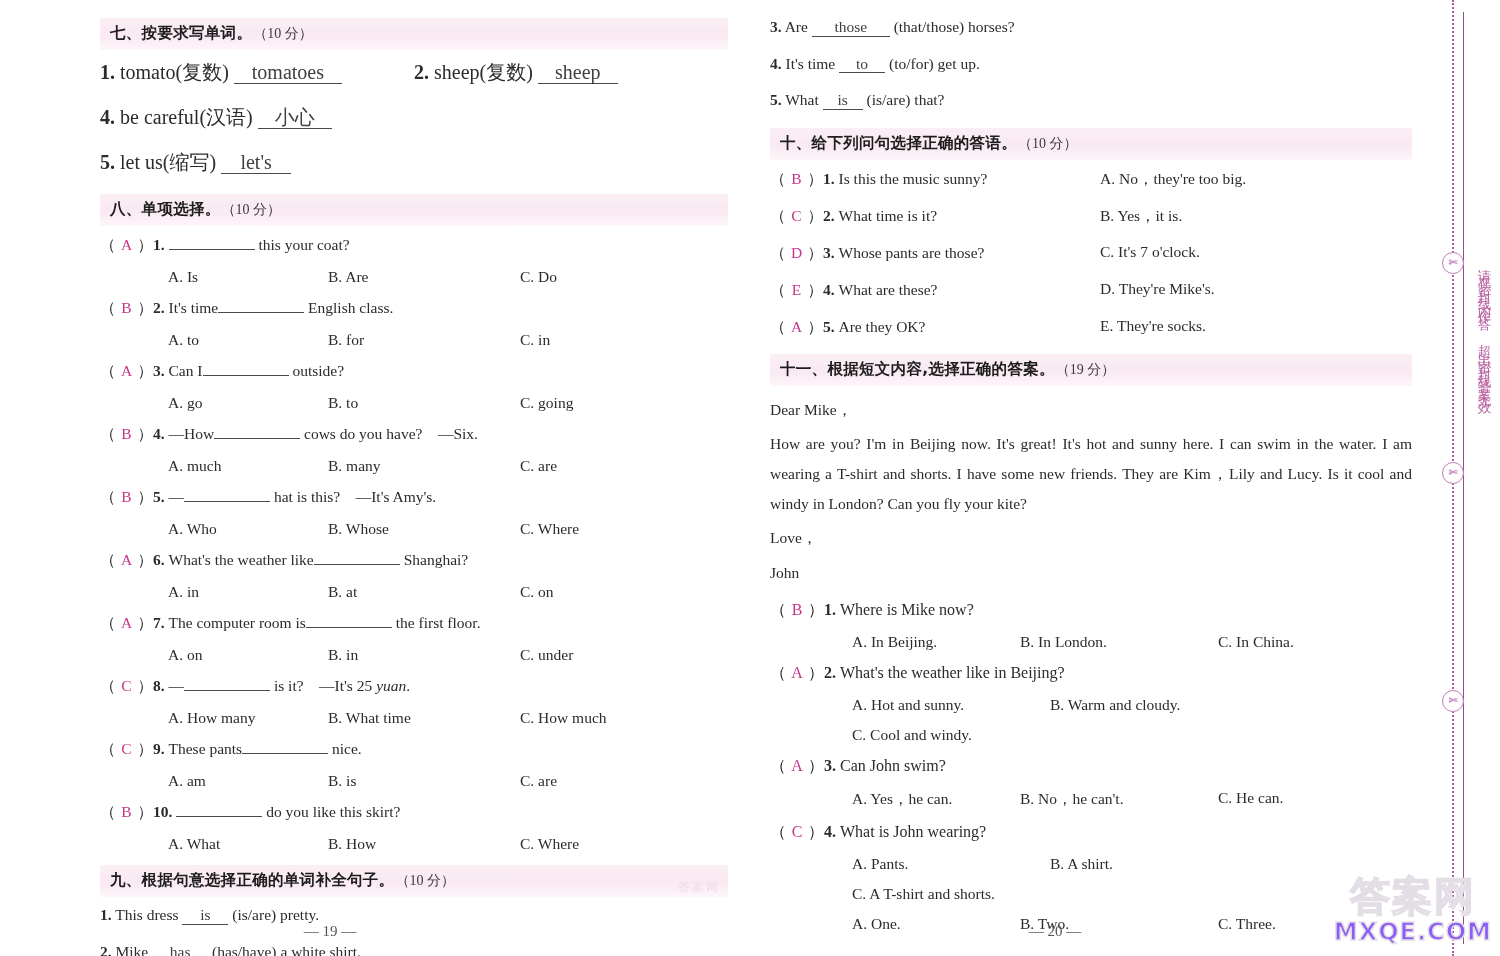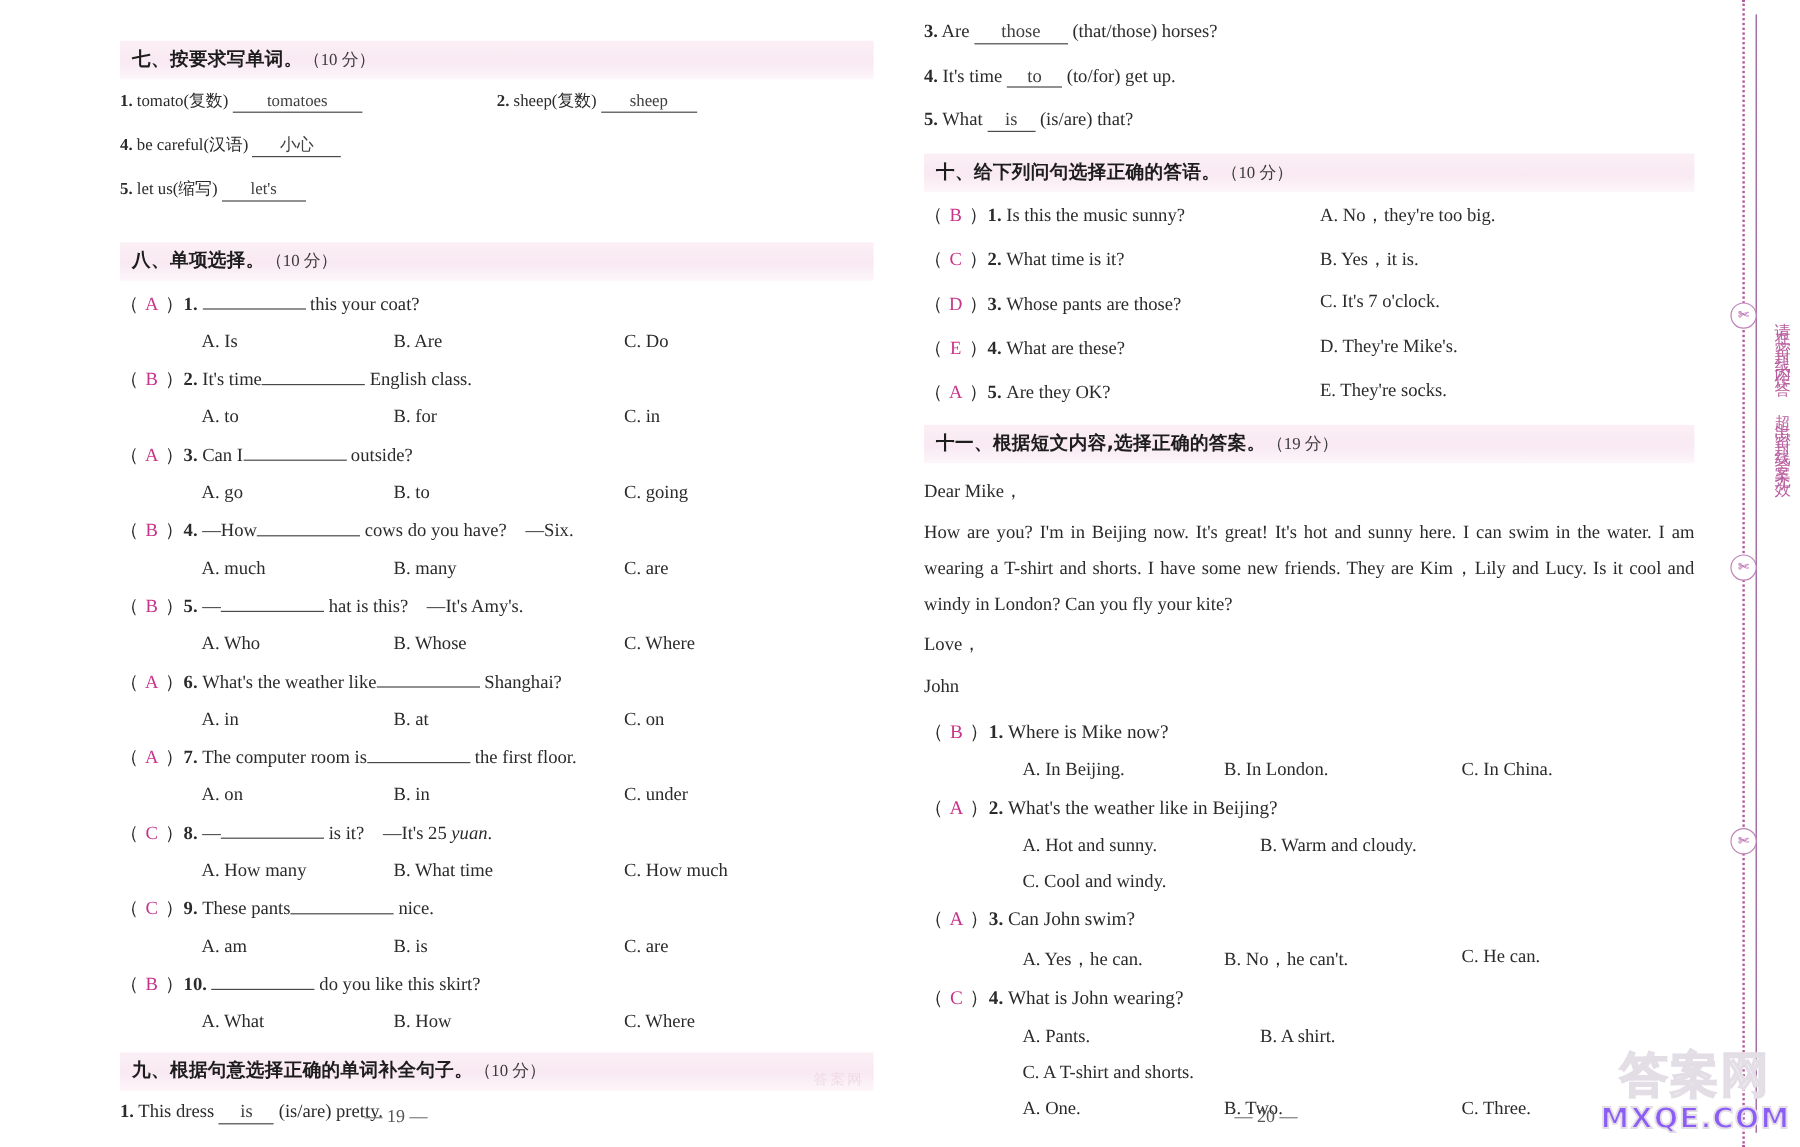--- a/index.html
+++ b/index.html
@@ -14,21 +14,21 @@
   }
   .sheet { position:absolute; inset:0; display:flex; }
   .page { position:relative; }
   .page-left  { width:740px; padding:18px 12px 0 100px; }
   .page-right { width:690px; padding:18px 18px 0 30px; }
 
   
   .sec-head {
     background:linear-gradient(to bottom,#fbeff5 0%,#f9e9f2 55%,#fdf6fa 100%);
     padding:5px 10px 6px 10px;
-    margin:16px 0 9px 0;
+    margin:0 0 9px 0;
     position:relative;
     overflow:hidden;
   }
   .sec-head .cn {
     font-family:"DejaVu Sans", sans-serif;
     font-weight:bold;
     font-size:15.5px;
     letter-spacing:.3px;
     color:#1d1d1d;
   }
@@ -55,21 +55,21 @@
     color:#404040;
     border-bottom:1px solid #4a4a4a;
     text-align:center;
     font-family:"Liberation Serif", serif;
     padding:0 3px 1px 3px;
     line-height:1.0;
   }
 
   
   .fill-grid { display:flex; flex-wrap:wrap; }
-  .fill-item { width:50%; font-size:14px; margin-bottom:18px; white-space:nowrap; }
+  .fill-item { width:50%; font-size:20px; margin-bottom:18px; white-space:nowrap; }
   .fill-item.full { width:100%; }
   .fill-line { font-size:15.5px; margin-bottom:18px; }
 
   
   .mc { margin-bottom:7px; }
   .mc-stem { font-size:15.5px; white-space:nowrap; margin-bottom:12px; }
   .paren { letter-spacing:0px; }
   .paren .pick { color:#c9348b; display:inline-block; width:22px; text-align:center; }
   .opts { display:flex; margin:0 0 12px 0; padding-left:68px; font-size:15.5px; }
   .opts3 > span { display:inline-block; }

